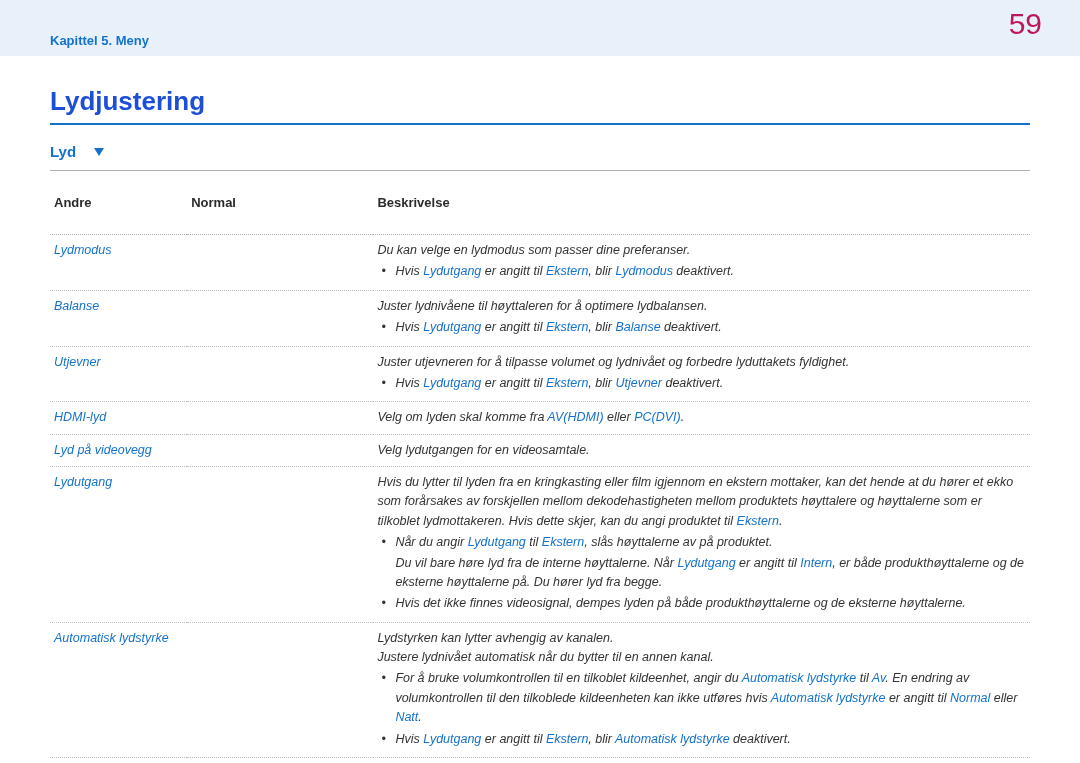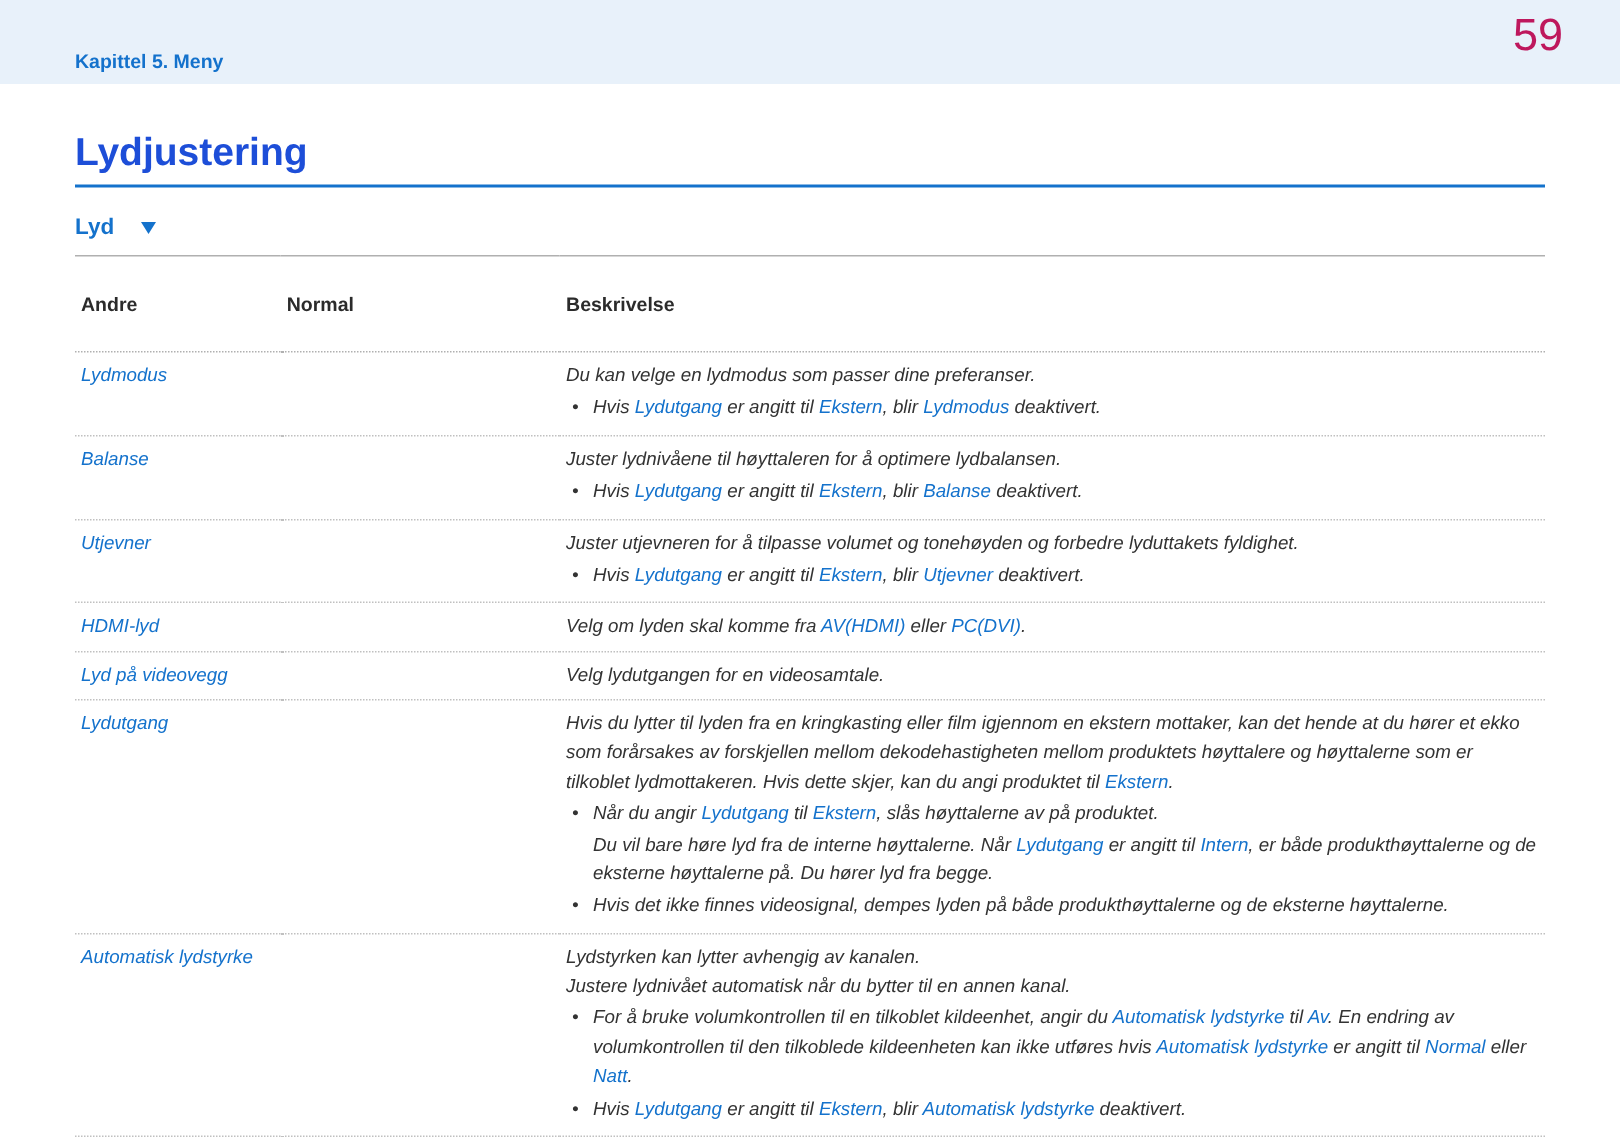--- a/index.html
+++ b/index.html
@@ -156,21 +156,21 @@
             <li>
               <span>Hvis </span><span class="hl">Lydutgang</span><span> er angitt til </span><span class="hl">Ekstern</span><span>, blir </span><span class="hl">Balanse</span><span> deaktivert.</span>
             </li>
           </ul>
         </td>
       </tr>
 
       <tr>
         <td colspan="2"><span class="menu-item">Utjevner</span></td>
         <td class="desc">
-          <span>Juster utjevneren for å tilpasse volumet og tonehøyden og forbedre lyduttakets fyldighet.</span>
+          <span>Juster utjevneren for å tilpasse volumet og lydnivået og forbedre lyduttakets fyldighet.</span>
           <ul class="bullets">
             <li>
               <span>Hvis </span><span class="hl">Lydutgang</span><span> er angitt til </span><span class="hl">Ekstern</span><span>, blir </span><span class="hl">Utjevner</span><span> deaktivert.</span>
             </li>
           </ul>
         </td>
       </tr>
 
       <tr>
         <td colspan="2"><span class="menu-item">HDMI-lyd</span></td>

